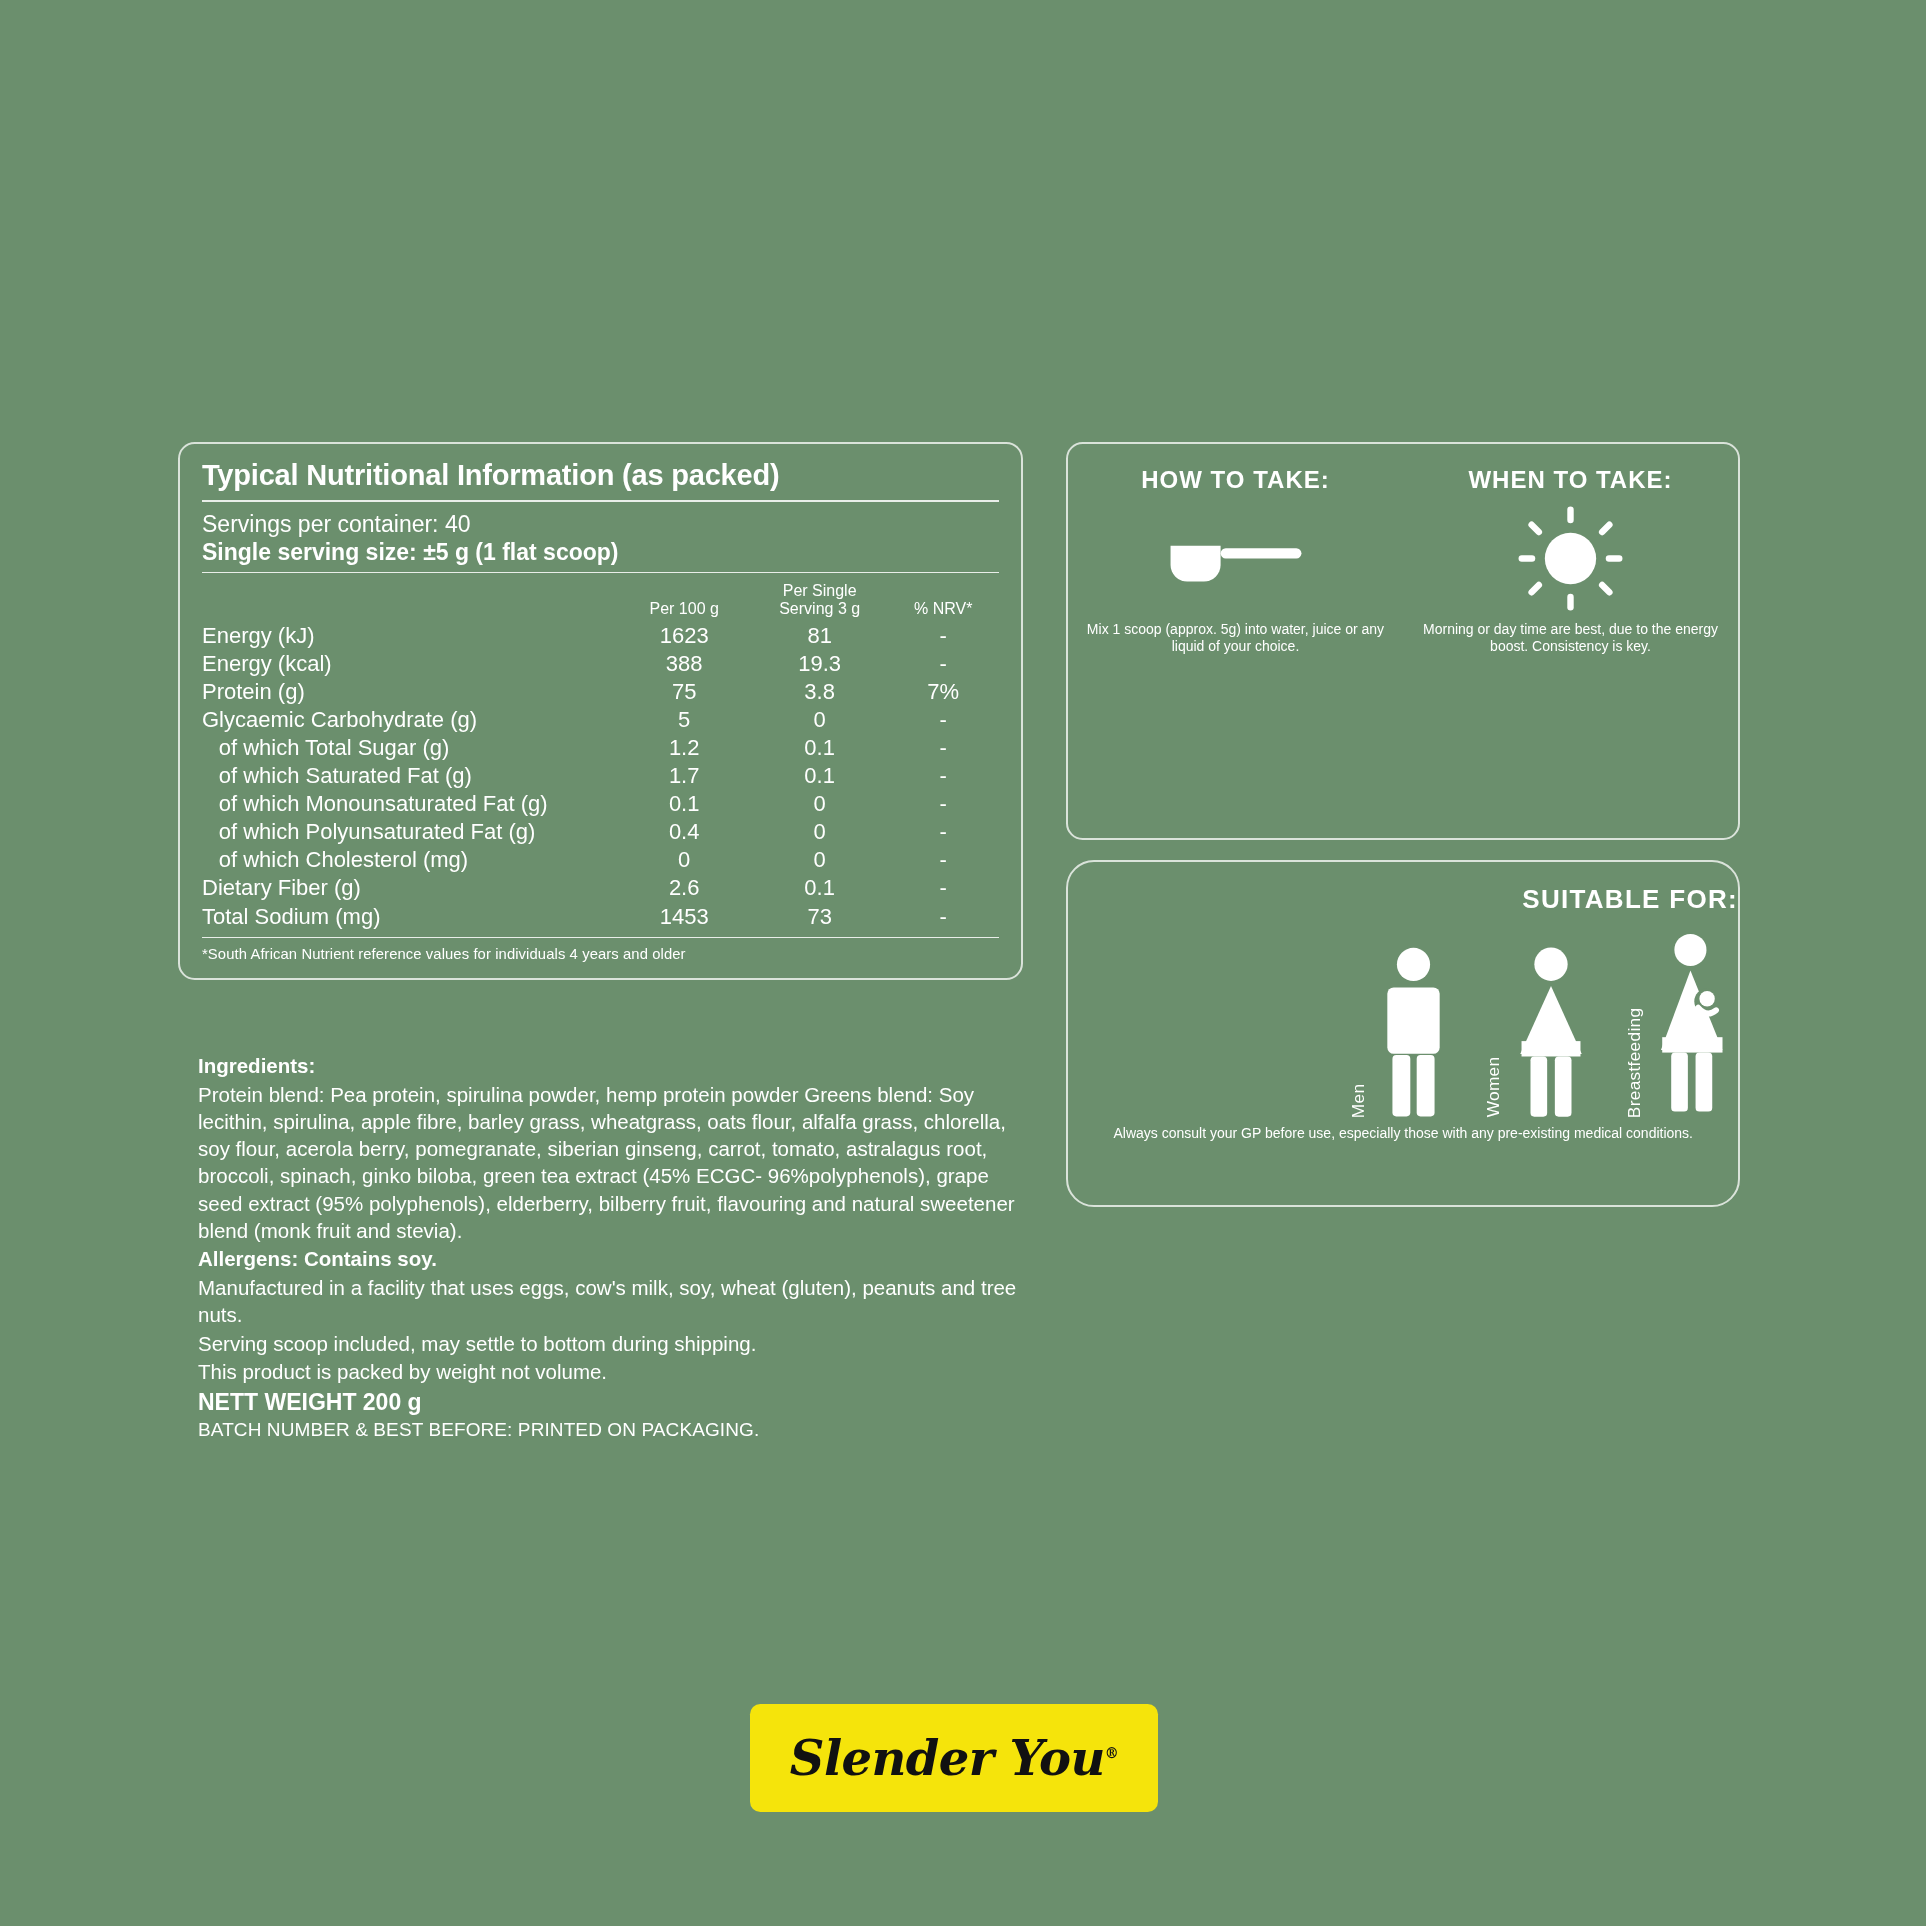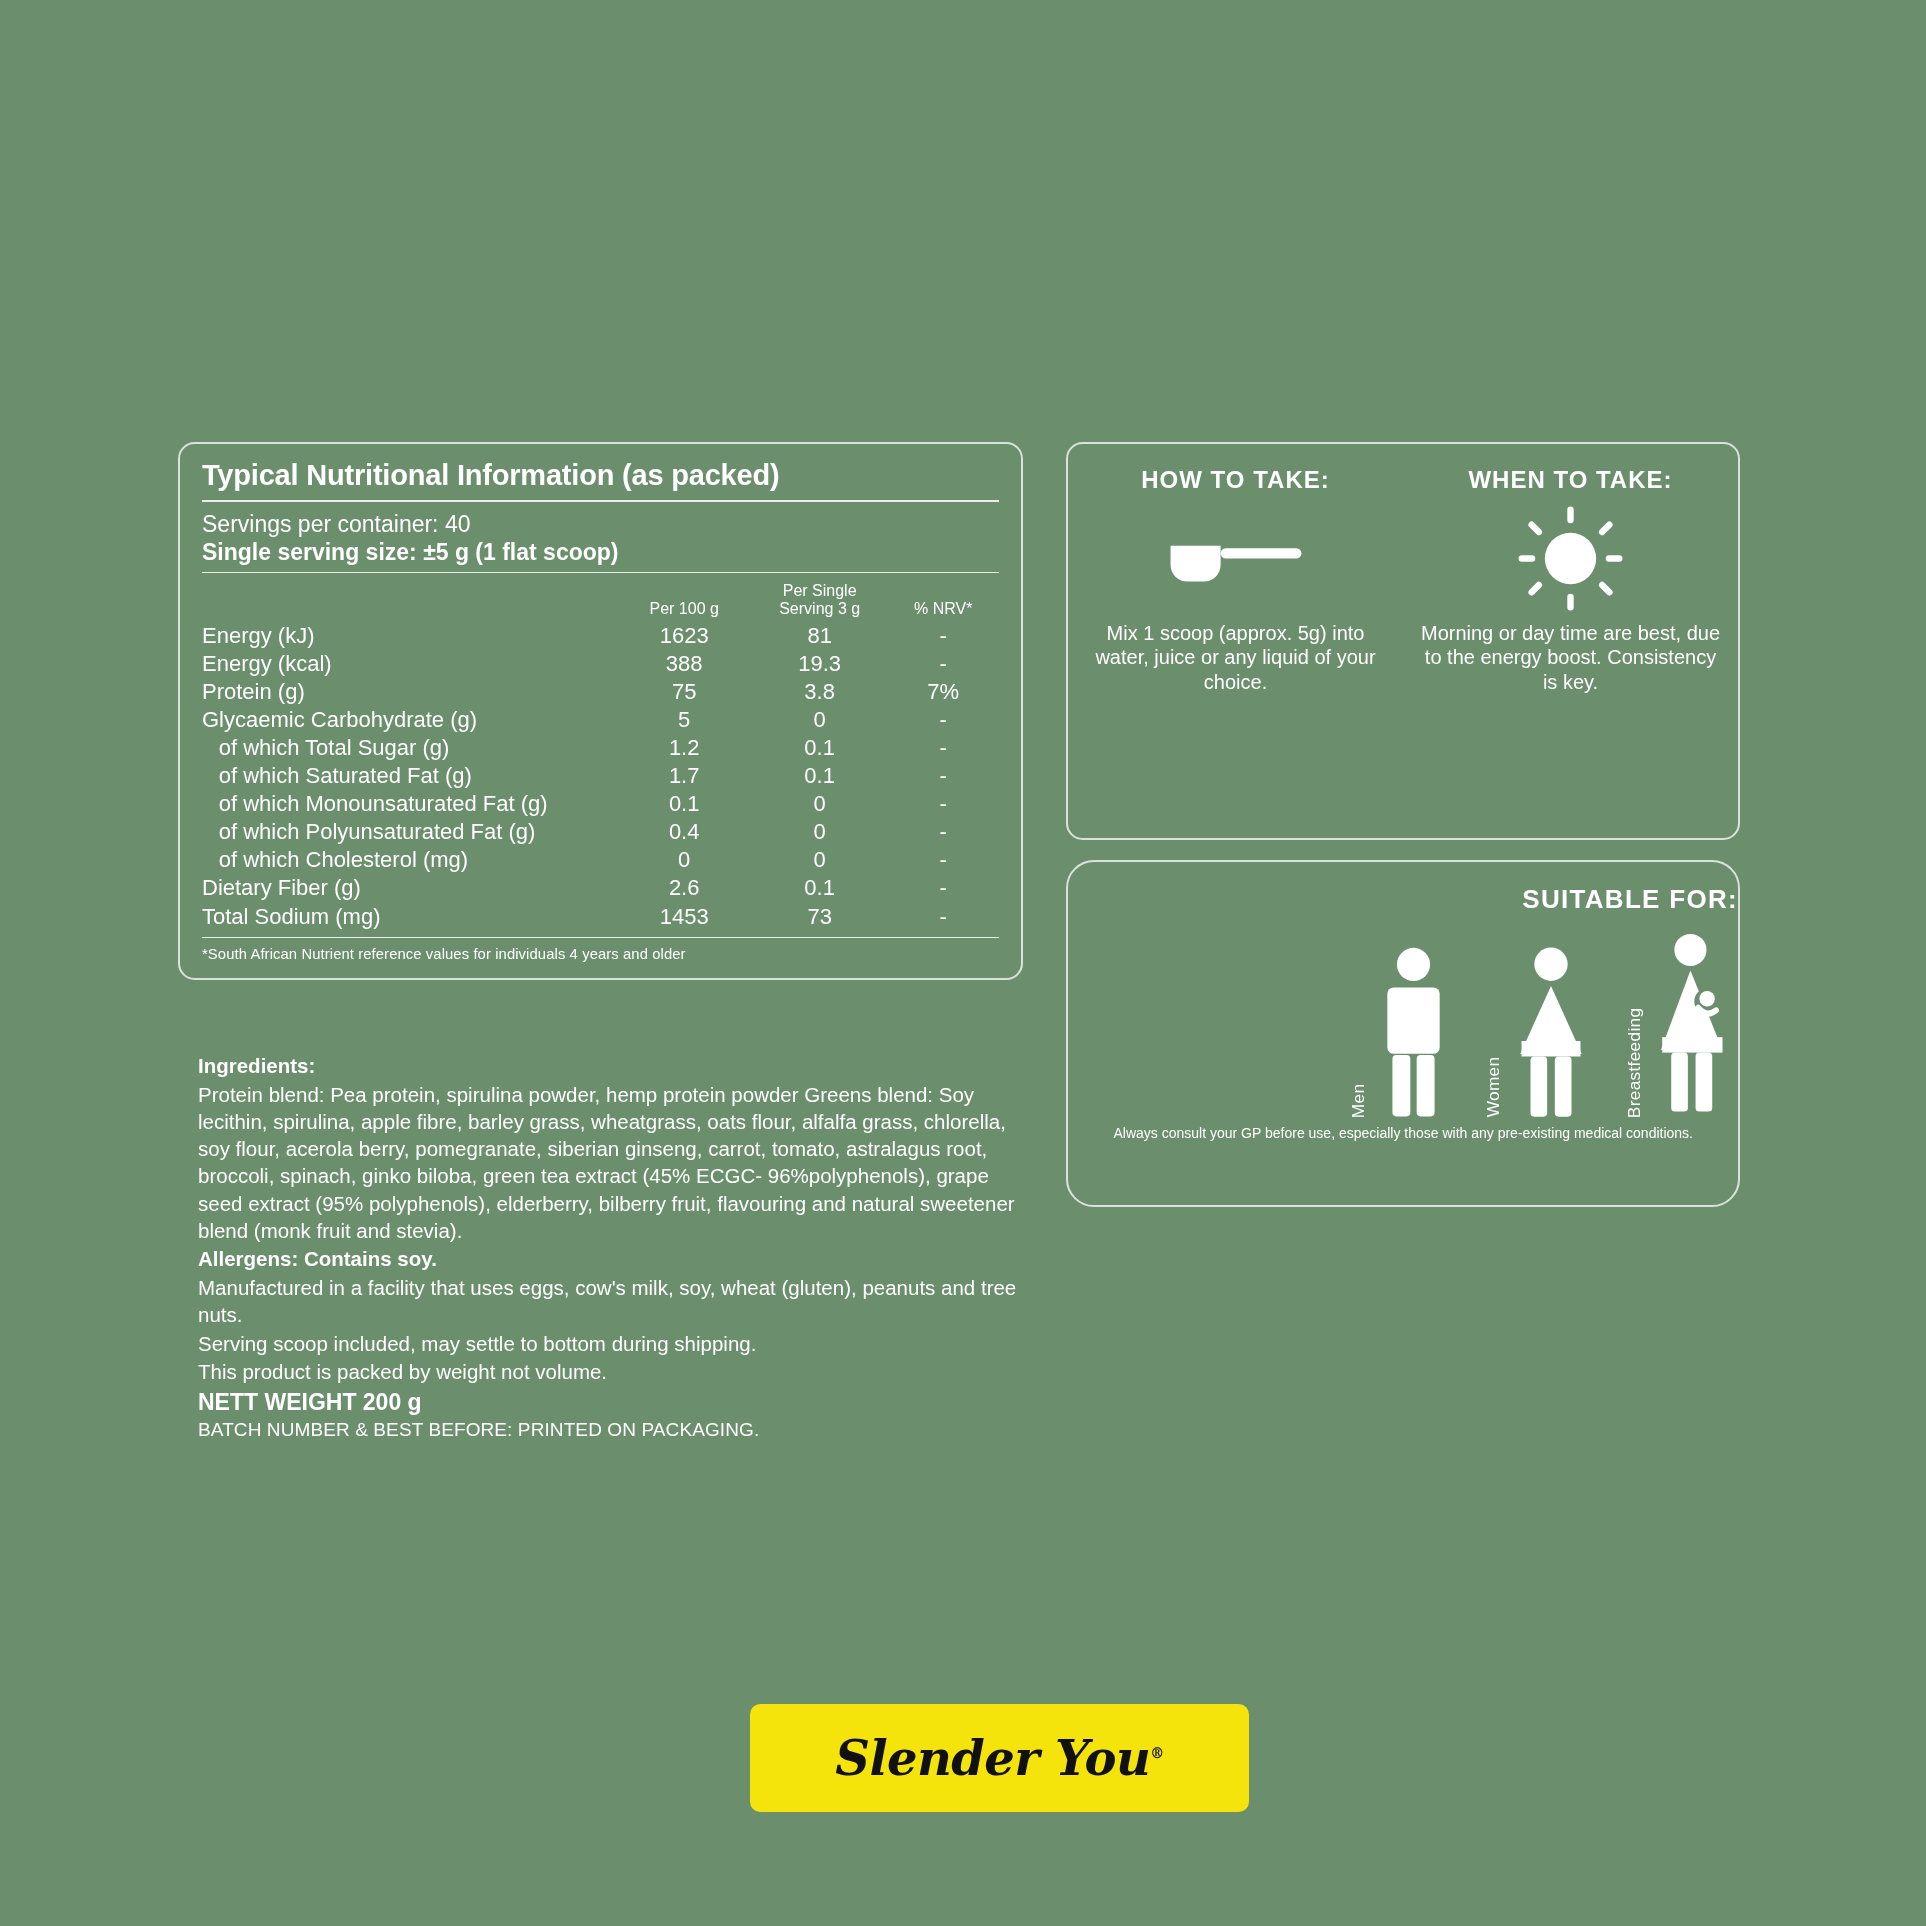--- a/index.html
+++ b/index.html
@@ -132,21 +132,21 @@
     letter-spacing: 1px;
     margin-bottom: 16.7px;
   }
   .icon-box {
     height: 96px;
     display: flex;
     align-items: center;
     justify-content: center;
   }
   .take-text {
-    font-size: 20px;
+    font-size: 14px;
     line-height: 1.24;
     text-align: center;
     margin-top: 14px;
     padding: 0 16.7px;
   }
 
   .suitable-panel {
     position: absolute;
     left: 1066px;
     top: 860px;
@@ -191,21 +191,21 @@
     line-height: 1.28;
     margin-top: 7.7px;
     padding: 0 45px;
   }
 
   
   .logo {
     position: absolute;
     left: 750px;
     top: 1704px;
-    width: 499px;
+    width: 408px;
     height: 108px;
     background: #f5e40b;
     border-radius: 10.3px;
     display: flex;
     align-items: center;
     justify-content: center;
   }
   .logo-text {
     color: #111111;
     font-family: "DejaVu Serif", serif;

